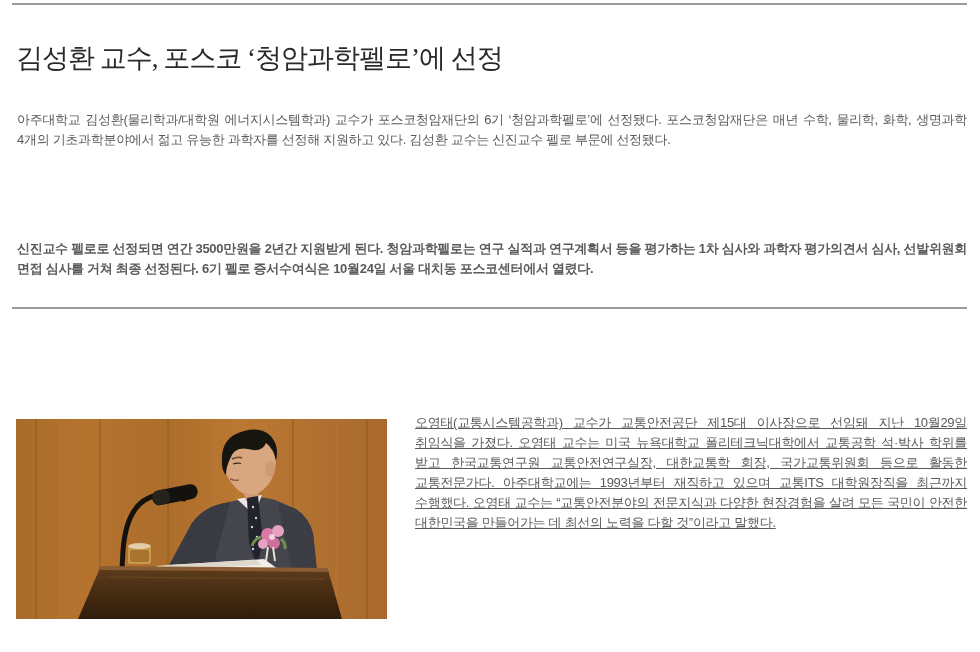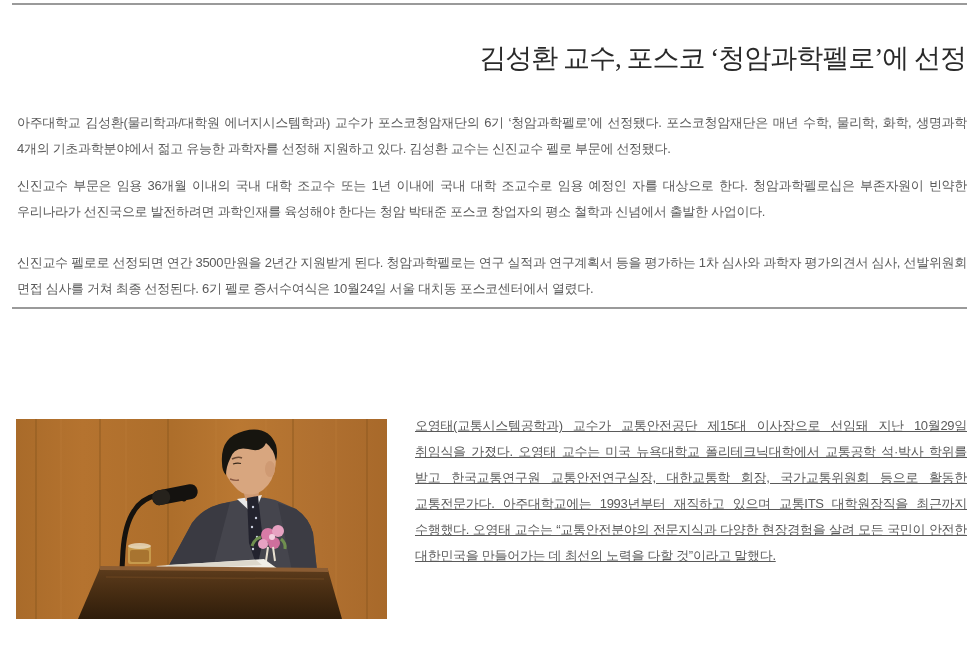--- a/index.html
+++ b/index.html
@@ -28,38 +28,37 @@
     position: absolute;
     left: 16px;
     width: 950px;
     margin: 0;
     font-family: "Liberation Serif", "DejaVu Serif", serif;
     font-weight: 500;
     font-size: 27px;
     letter-spacing: -1px;
     color: #2a2a2a;
     white-space: nowrap;
-    text-align: right;
   }
   .title-1 { top: 40px; }
   .title-2 { top: 340px; }
   .body-text {
     position: absolute;
     margin: 0;
     font-size: 13px;
-    line-height: 26px;
+    line-height: 20px;
     letter-spacing: -0.3px;
     color: #5a5a5a;
     text-align: justify;
     word-break: keep-all;
   }
   .para-left { left: 17px; width: 950px; }
   .p1 { top: 110px; }
   .p2 { top: 173px; }
-  .p3 { top: 250px; }
+  .p3 { top: 239px; font-weight: bold; }
   .article2-text {
     left: 415px;
     top: 413px;
     width: 552px;
     text-decoration: underline;
   }
   .photo {
     position: absolute;
     left: 16px;
     top: 419px;
@@ -73,21 +72,20 @@
 <body>
 
 <div class="page">
 
   <div class="divider divider-1"></div>
 
   <h1 class="article-title title-1">김성환 교수, 포스코 ‘청암과학펠로’에 선정</h1>
 
   <p class="body-text para-left p1">아주대학교 김성환(물리학과/대학원 에너지시스템학과) 교수가 포스코청암재단의 6기 ‘청암과학펠로’에 선정됐다. 포스코청암재단은 매년 수학, 물리학, 화학, 생명과학 4개의 기초과학분야에서 젊고 유능한 과학자를 선정해 지원하고 있다. 김성환 교수는 신진교수 펠로 부문에 선정됐다.</p>
 
-  <p class="body-text para-left p2">신진교수 부문은 임용 36개월 이내의 국내 대학 조교수 또는 1년 이내에 국내 대학 조교수로 임용 예정인 자를 대상으로 한다. 청암과학펠로십은 부존자원이 빈약한 우리나라가 선진국으로 발전하려면 과학인재를 육성해야 한다는 청암 박태준 포스코 창업자의 평소 철학과 신념에서 출발한 사업이다.</p>
 
   <p class="body-text para-left p3">신진교수 펠로로 선정되면 연간 3500만원을 2년간 지원받게 된다. 청암과학펠로는 연구 실적과 연구계획서 등을 평가하는 1차 심사와 과학자 평가의견서 심사, 선발위원회 면접 심사를 거쳐 최종 선정된다. 6기 펠로 증서수여식은 10월24일 서울 대치동 포스코센터에서 열렸다.</p>
 
   <div class="divider divider-2"></div>
 
 
   <div class="photo" role="img" aria-label="오영태 교수 취임식 연설 사진">
     <svg width="371" height="200" viewBox="0 0 371 200" xmlns="http://www.w3.org/2000/svg" aria-hidden="true">
       <defs>
         <linearGradient id="wood" x1="0" y1="0" x2="1" y2="0">

